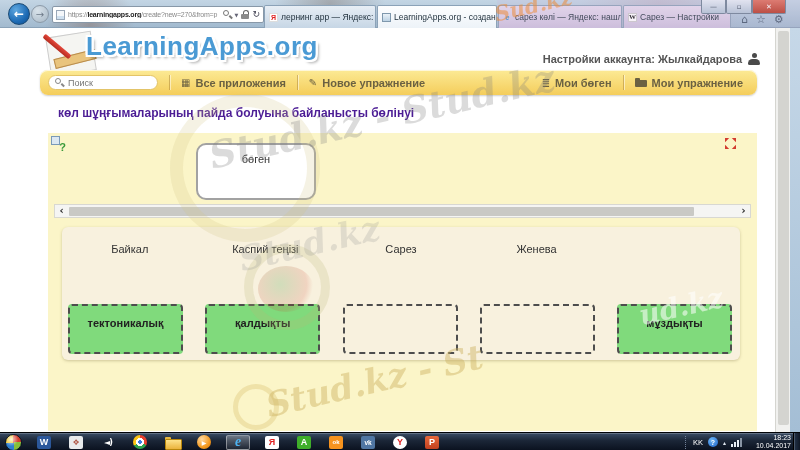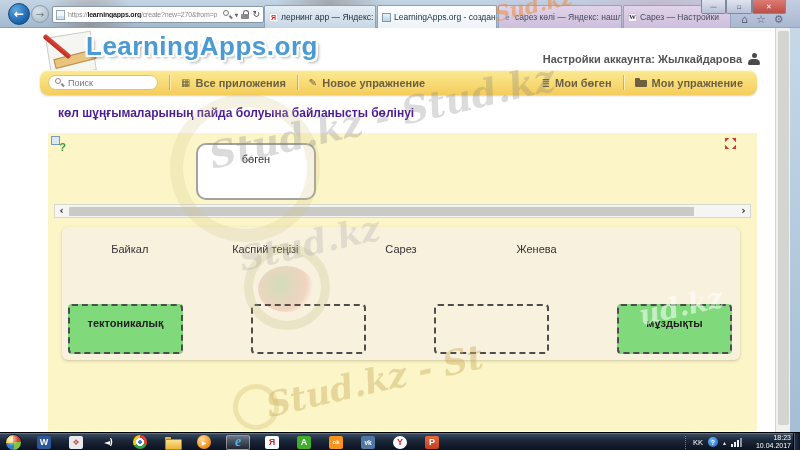--- a/index.html
+++ b/index.html
@@ -266,20 +266,21 @@
   </div>
   <div class="panel">
     <div class="cats">
       <span>Байкал</span>
       <span>Каспий теңізі</span>
       <span>Сарез</span>
       <span>Женева</span>
     </div>
     <div class="slotrow">
       <div class="slot filled">тектоникалық</div>
+      <div class="slot filled">қалдықты</div>
       <div class="slot empty"></div>
       <div class="slot empty"></div>
       <div class="slot filled">мұздықты</div>
     </div>
   </div>
 </div>
 
 <div class="decor sw1"></div>
 <div class="decor sw2"></div>
 <div class="decor blob"></div>

